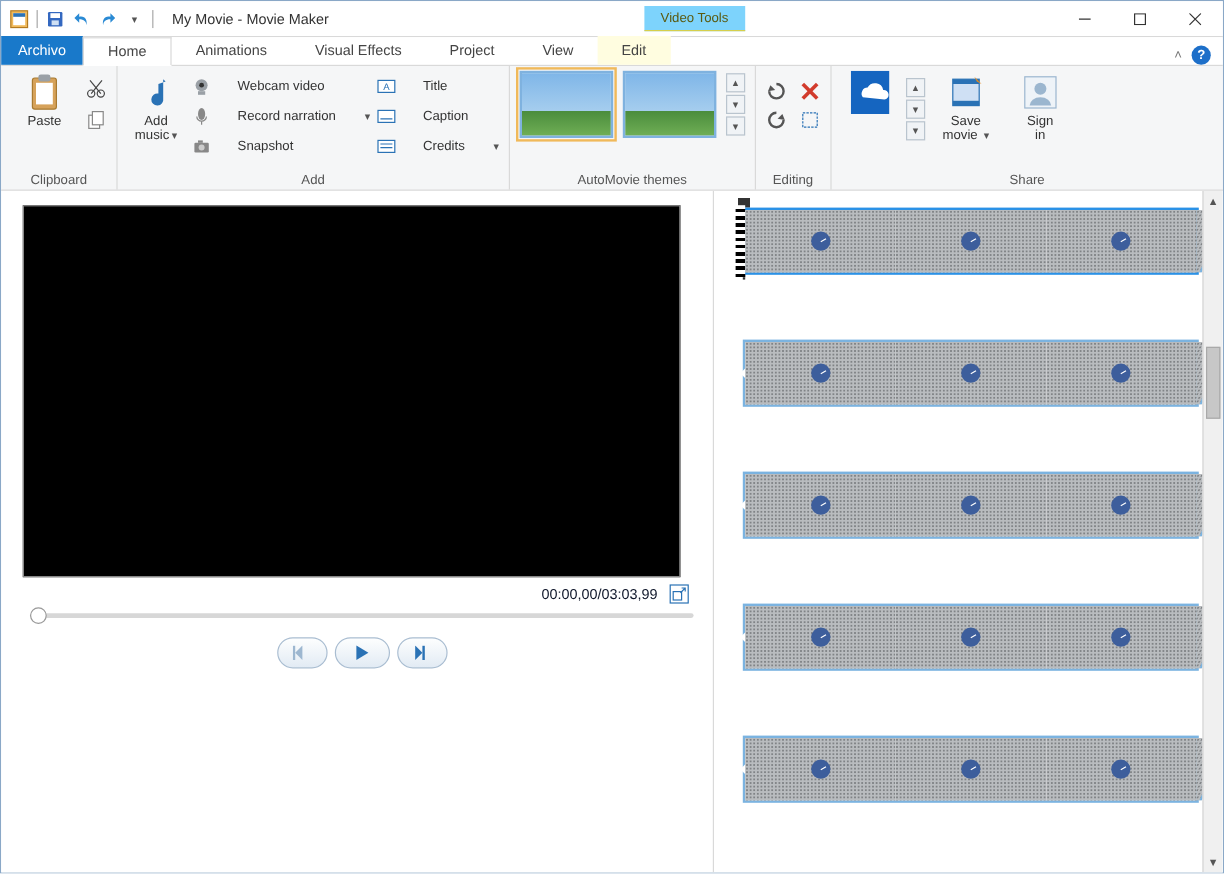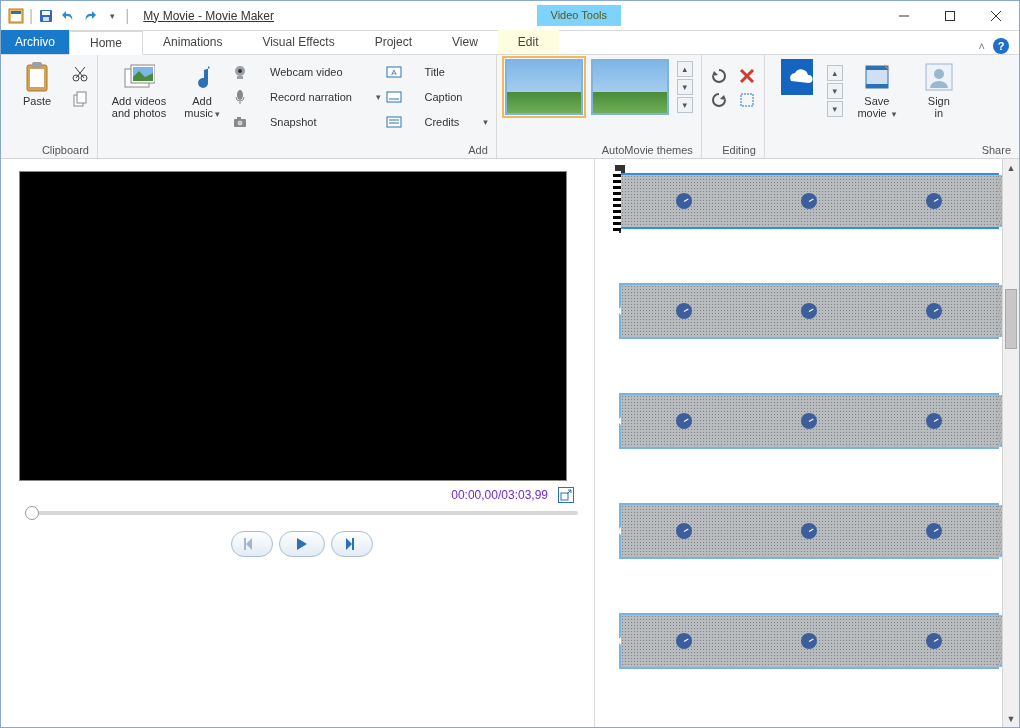--- a/index.html
+++ b/index.html
@@ -3,39 +3,39 @@
 <meta charset="utf-8">
 <style>
 * { box-sizing: border-box; margin: 0; padding: 0; font-family: "Segoe UI", Tahoma, sans-serif; }
 html, body { width: 1020px; height: 728px; overflow: hidden; background: #fff; }
 .window { width: 100%; height: 100%; display: flex; flex-direction: column; border: 1px solid #8aa8c7; }
 
 
 .titlebar { display: flex; align-items: center; height: 30px; background: #fff; border-bottom: 1px solid #d9d9d9; }
 .titlebar .qat { display: flex; align-items: center; gap: 4px; padding: 0 6px; }
 .qat-icon { width: 18px; height: 18px; display: inline-flex; align-items: center; justify-content: center; }
-.title-text { margin-left: 8px; font-size: 12px; color: #333; text-decoration: underline; }
+.title-text { margin-left: 8px; font-size: 12px; color: #333; }
 .title-spacer { flex: 1; }
 .contextual-tab { background: #7dd3fc; padding: 4px 14px; font-size: 11px; color: #5a5a10; margin-right: 260px; border-bottom:1px solid #d6cf4c;}
 .win-controls { display: flex; }
 .win-btn { width: 46px; height: 30px; display: flex; align-items: center; justify-content: center; color: #333; }
 
 
 .tabs-row { display: flex; align-items: flex-end; height: 24px; background: #fff; border-bottom: 1px solid #d9d9d9; }
 .file-tab { background: #1979ca; color: #fff; font-size: 12px; padding: 4px 14px; height: 24px; display: flex; align-items: center; }
 .tab { padding: 4px 20px; font-size: 12px; color: #444; height: 24px; display:flex; align-items:center; }
 .tab.active { border: 1px solid #d9d9d9; border-bottom: 1px solid #fff; background: #fff; position: relative; top: 1px; }
 .tabs-right { margin-left:auto; display:flex; align-items:center; gap:8px; padding-right:10px;}
 .help-icon { width:16px; height:16px; border-radius:50%; background:#1d6fc9; color:#fff; font-size:11px; display:flex; align-items:center; justify-content:center; font-weight:bold;}
 
 
 .ribbon { display: flex; background: #f5f6f7; border-bottom: 1px solid #d4d4d4; height: 104px; }
 .ribbon-group { display:flex; flex-direction:column; border-right:1px solid #d9d9d9; padding:4px 8px 2px; }
 .ribbon-group-body { flex:1; display:flex; align-items:flex-start; gap:6px;}
-.ribbon-group-label { text-align:right; font-size:11px; color:#555; padding-top:2px;}
+.ribbon-group-label { text-align:center; font-size:11px; color:#555; padding-top:2px;}
 .big-btn { display:flex; flex-direction:column; align-items:center; justify-content:flex-start; width:56px; font-size:11px; color:#333; text-align:center; gap:2px; padding-top:2px;}
 .big-btn .ico { width:32px; height:32px; display:flex; align-items:center; justify-content:center;}
 .small-stack { display:flex; flex-direction:column; gap:3px; padding-top:2px;}
 .small-btn { display:flex; align-items:center; gap:22px; font-size:11px; color:#333; white-space:nowrap; height:22px;}
 .small-btn .sico{ width:16px; height:16px; display:inline-flex; align-items:center; justify-content:center;}
 .dd { font-size:9px; color:#555; margin-left:2px;}
 
 
 .themes { display:flex; align-items:center; gap:8px;}
 .theme-thumb { width:78px; height:56px; border:2px solid #7fb2df; background:linear-gradient(to bottom,#7fb6e8 0%,#a5cdee 60%,#4a8c3c 60%,#6fae55 100%); position:relative;}
@@ -44,21 +44,21 @@
 .theme-nav .nav-b{ width:16px; height:16px; border:1px solid #b9c4ce; background:#f0f3f6; display:flex; align-items:center; justify-content:center; font-size:9px; color:#555;}
 
 
 .edit-stack{ display:grid; grid-template-columns:auto auto; gap:6px 10px;}
 .edit-ic{ width:18px; height:18px; display:flex; align-items:center; justify-content:center;}
 
 
 .main { flex:1; display:flex; background:#fff; overflow:hidden;}
 .preview-pane{ width:593px; display:flex; flex-direction:column; padding:12px 10px 0 18px;}
 .video-preview{ width:548px; height:310px; background:#000; border:1px solid #888;}
-.timecode-row{ display:flex; justify-content:flex-end; align-items:center; gap:10px; padding:6px 10px 4px 0; font-size:12px; color:#6d28d9;}
+.timecode-row{ display:flex; justify-content:flex-end; align-items:center; gap:10px; padding:6px 10px 4px 0; font-size:12px; color:#0f172a;}
 .fs-icon{ width:16px; height:16px; border:1px solid #2a72b5; display:flex; align-items:center; justify-content:center;}
 .seek-row{ padding:4px 6px 0;}
 .seek-track{ height:4px; background:#d7d7d7; border-radius:2px; position:relative;}
 .seek-thumb{ position:absolute; left:0; top:-5px; width:14px; height:14px; border-radius:7px; background:#fff; border:1px solid #999;}
 .play-row{ display:flex; justify-content:center; gap:6px; padding:16px 0;}
 .pbtn{ width:42px; height:26px; border:1px solid #a9bdd1; border-radius:13px; background:linear-gradient(#fdfefe,#e2ebf4); display:flex; align-items:center; justify-content:center;}
 .pbtn.play{ width:46px;}
 .timeline-pane{ flex:1; position:relative; border-left:1px solid #d9d9d9; overflow:hidden;}
 .timeline-scroll{ position:absolute; right:0; top:0; bottom:0; width:17px; background:#f0f0f0; border-left:1px solid #d4d4d4;}
 .scroll-thumb{ position:absolute; left:2px; right:2px; top:130px; height:60px; background:#c7c7c7; border:1px solid #a9a9a9;}
@@ -186,32 +186,20 @@
                 <rect x="3" y="5" width="9" height="11" fill="#fff" stroke="#888"></rect>
                 <rect x="6" y="2" width="9" height="11" fill="#fff" stroke="#888"></rect>
               </svg></span>
         </div>
       </div>
       <div class="ribbon-group-label">Clipboard</div>
     </div>
 
     <div class="ribbon-group">
       <div class="ribbon-group-body">
-        <div class="big-btn" style="width:66px">
-          <span class="ico">
-              <svg width="34" height="28">
-                <rect x="2" y="6" width="24" height="18" fill="#fff" stroke="#888"></rect>
-                <rect x="8" y="2" width="24" height="18" fill="#fff" stroke="#888"></rect>
-                <rect x="10" y="4" width="20" height="14" fill="#7fb6e8"></rect>
-                <path d="M10 14 L16 8 L22 14 L30 10 L30 18 L10 18 Z" fill="#4a8c3c"></path>
-              </svg>
-            </span>
-          <span style="white-space:pre-line;">Add videos
-and photos</span>
-        </div>
         <div class="big-btn" style="width:48px">
           <span class="ico">
               <svg width="28" height="30">
                 <path d="M20 4 L20 20 A5 5 0 1 1 16 16 L16 8 L22 6 Z" fill="#2a72b5"></path>
               </svg>
             </span>
           <span style="white-space:pre-line;"><span>Add
 music</span><span class="dd">▾</span></span>
         </div>
         <div class="small-stack">

